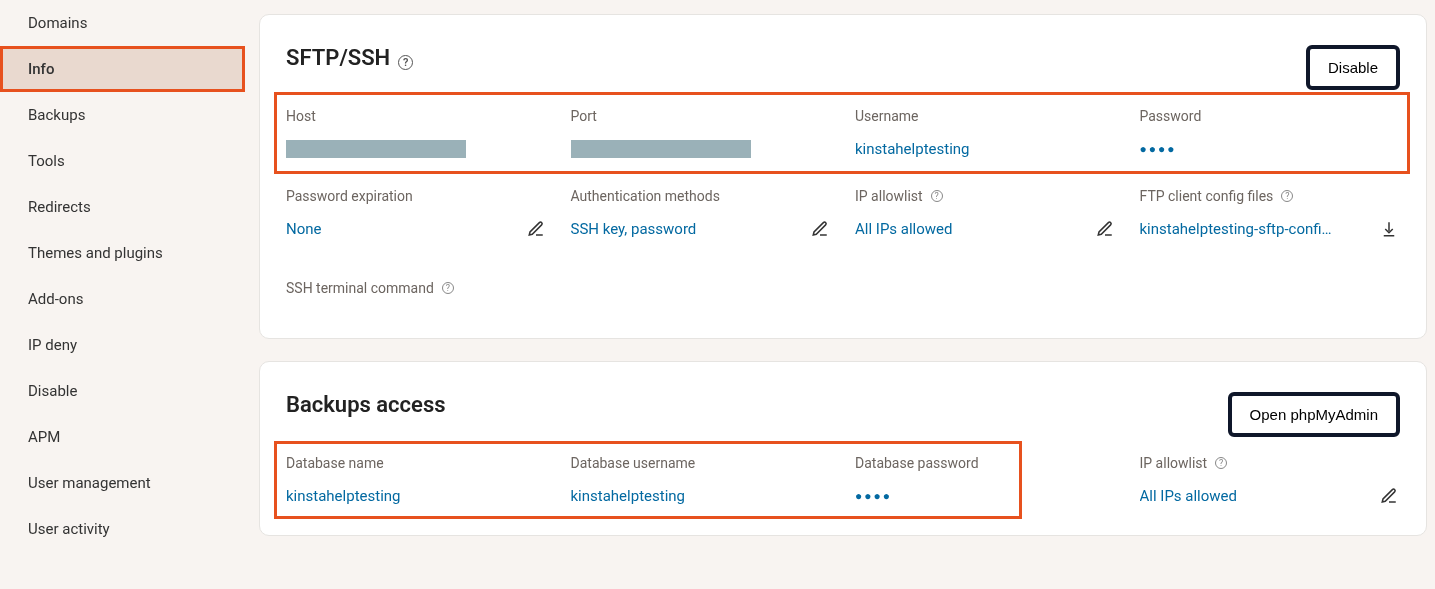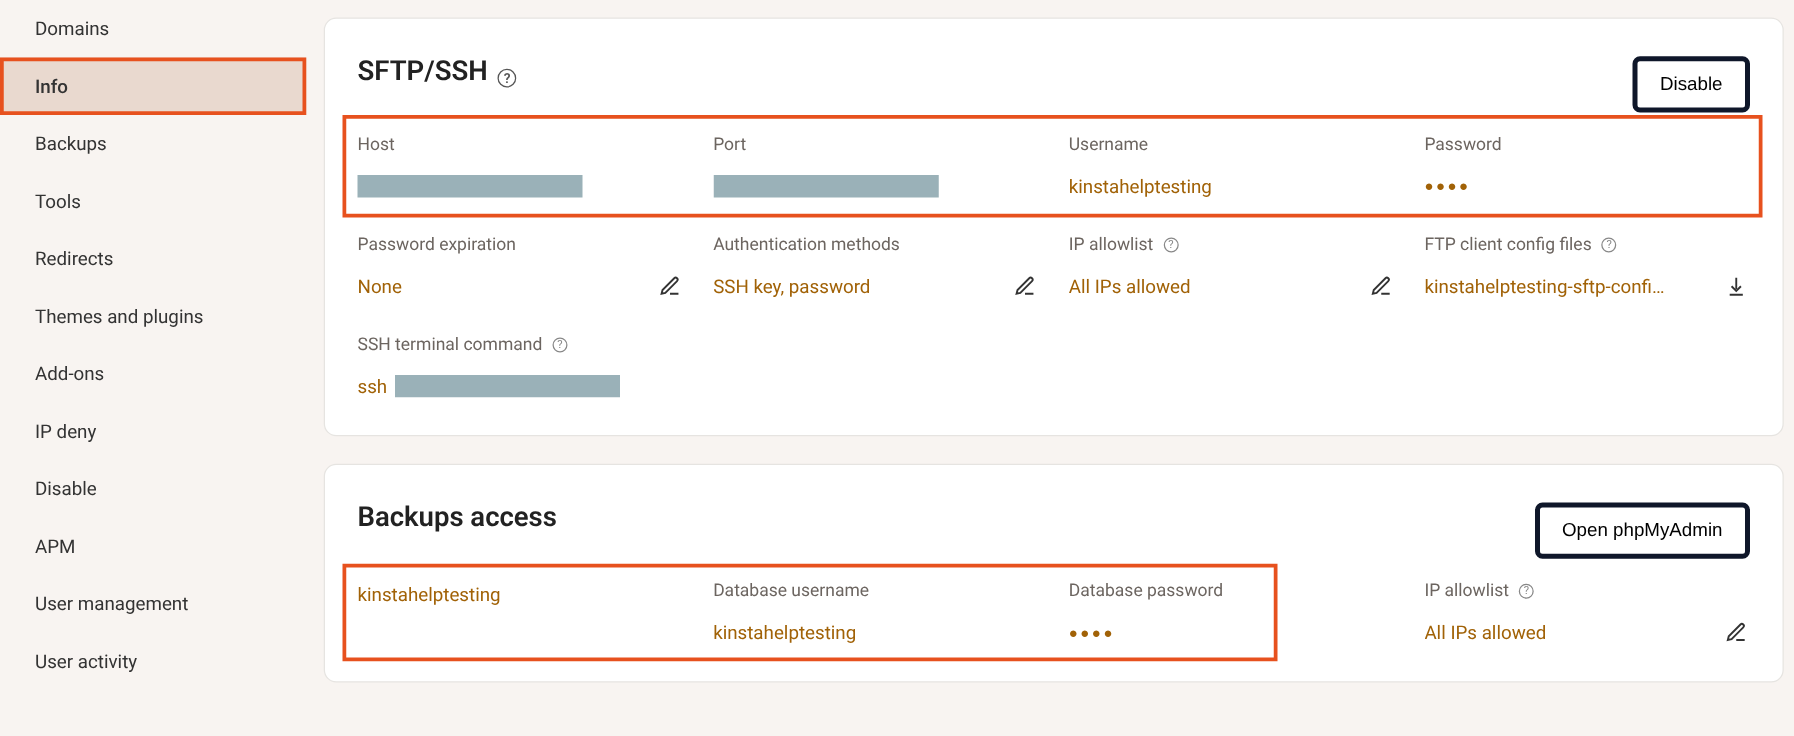--- a/index.html
+++ b/index.html
@@ -95,21 +95,21 @@
   .field-label {
     font-size: 14px;
     color: #6c6560;
     margin-bottom: 14px;
     display: flex;
     align-items: center;
     gap: 4px;
   }
   .field-value {
     font-size: 15px;
-    color: #a16207;
+    color: #0369a1;
     display: flex;
     align-items: center;
     justify-content: space-between;
     min-height: 22px;
   }
   .value-text {
     display: inline-flex;
     align-items: center;
     gap: 6px;
     white-space: nowrap;
@@ -199,21 +199,21 @@
         </div>
 
         <div>
           <div class="field-label">Password</div>
           <div class="field-value">
             <span class="value-text dots">●●●●</span>
           </div>
         </div>
       </div>
 
-      <div class="grid" style="margin-bottom:28px;">
+      <div class="grid" style="margin-bottom:40px;">
         <div>
           <div class="field-label">Password expiration</div>
           <div class="field-value">
             <span class="value-text">None</span>
             <span class="icon-btn">
               <svg viewBox="0 0 24 24" fill="none" stroke="currentColor" stroke-width="2">
                   <path d="M12 20h9"></path>
                   <path d="M16.5 3.5a2.1 2.1 0 013 3L7 19l-4 1 1-4z"></path>
                 </svg>
             </span>
@@ -265,43 +265,38 @@
             </span>
           </div>
         </div>
       </div>
 
       <div class="grid">
         <div>
           <div class="field-label">
             <span>SSH terminal command</span>
             <span class="help-sm">?</span>
-          </div>
-          <div class="field-value">
-            <span class="value-text">
-              <span>ssh</span>
-              <span class="redacted" style="width:180px;"></span>
-            </span>
           </div>
         </div>
       </div>
     </section>
 
     <section class="card">
       <div class="card-header">
         <div class="card-title">
           <span>Backups access</span>
         </div>
         <button class="btn">Open phpMyAdmin</button>
       </div>
 
       <div class="grid rel">
         <div class="highlight-box-2 hl2"></div>
 
         <div>
+          <div class="field-label">Database name</div>
           <div class="field-value">
             <span class="value-text">kinstahelptesting</span>
           </div>
         </div>
 
         <div>
           <div class="field-label">Database username</div>
           <div class="field-value">
             <span class="value-text">kinstahelptesting</span>
           </div>

